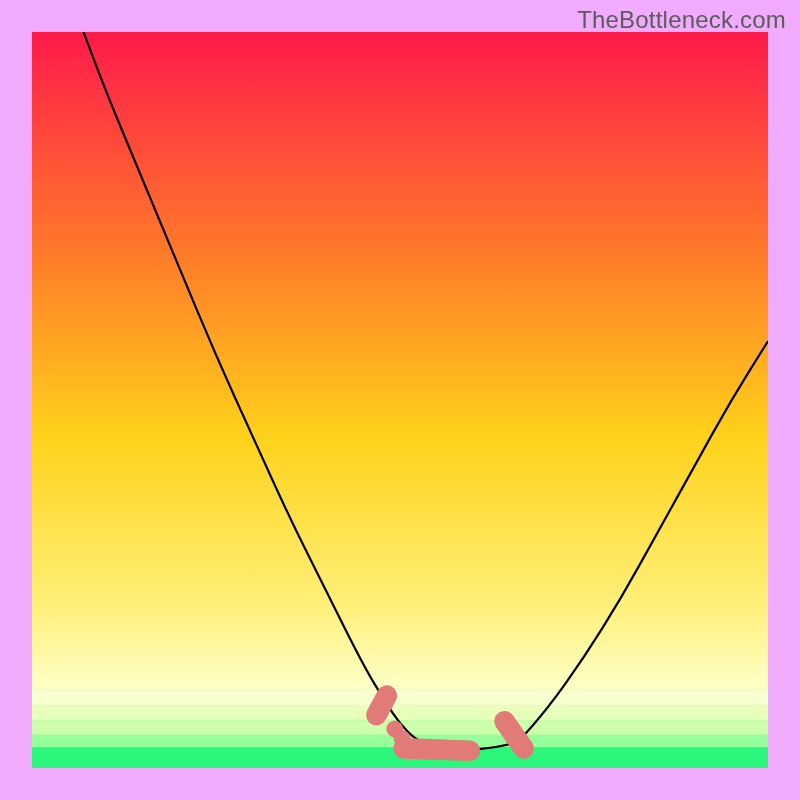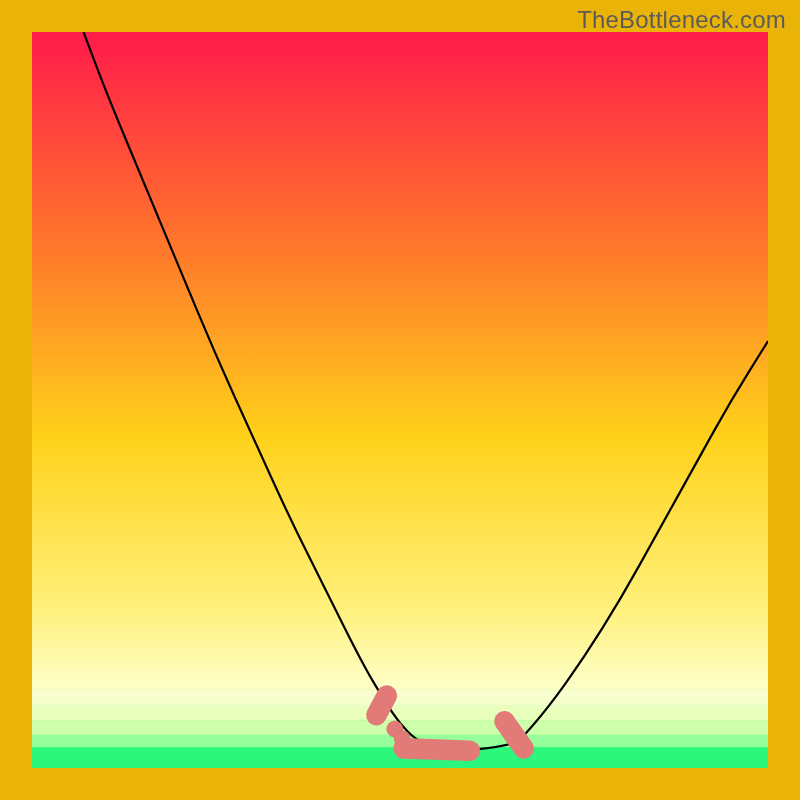--- a/index.html
+++ b/index.html
@@ -10,21 +10,21 @@
     background: #000;
     overflow: hidden;
     font-family: Arial, Helvetica, sans-serif;
   }
   .frame {
     position: absolute;
     left: 0;
     top: 0;
     width: 800px;
     height: 800px;
-    background: #eab308;
+    background: #f0abfc;
   }
   .plot {
     position: absolute;
     left: 32px;
     top: 32px;
     width: 736px;
     height: 736px;
   }
   .watermark {
     position: absolute;

